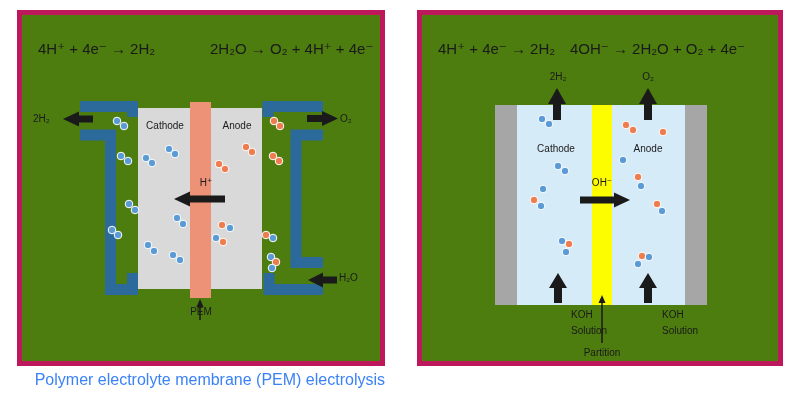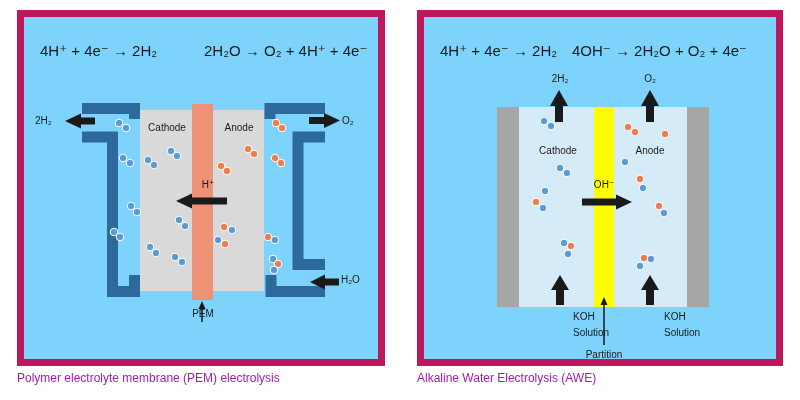--- a/index.html
+++ b/index.html
@@ -1,26 +1,26 @@
 <!DOCTYPE html>
 <html><head>
 <meta charset="utf-8">
 <style>
   html,body{margin:0;padding:0;background:#ffffff;}
   #screen{position:relative;width:800px;height:400px;background:#ffffff;overflow:hidden;
           font-family:"Liberation Sans","DejaVu Sans",sans-serif;color:#1a1a1a;}
-  .panel{position:absolute;top:10px;height:356px;border:7px solid #be185d;background:#7dd3fc;box-sizing:border-box;}
+  .panel{position:absolute;top:10px;height:356px;border:5px solid #be185d;background:#4d7c0f;box-sizing:border-box;}
   #panel-left{left:17px;width:368px;}
   #panel-right{left:417px;width:366px;}
   .panel svg{position:absolute;left:0;top:0;}
   .eq{position:absolute;font-size:15px;white-space:nowrap;}
   .lbl{position:absolute;font-size:10px;white-space:nowrap;line-height:16px;}
   .ctr{transform:translateX(-50%);}
   .multiline{white-space:pre-line;margin-left:44px;}
-  .caption{position:absolute;top:371px;font-size:12px;text-align:left;color:#a21caf;}
+  .caption{position:absolute;top:371px;font-size:16px;text-align:right;color:#3b82f6;}
   #caption-left{left:17px;width:368px;}
   #caption-right{left:417px;width:366px;}
 </style>
 </head>
 <body>
 
 <div id="screen">
 
   <div class="panel" id="panel-left">
     <svg width="366" height="354" viewBox="0 0 366 354">
@@ -88,21 +88,21 @@
         <line x1="203" y1="184" x2="167" y2="184" stroke-width="7" stroke="#1A1A1A"></line>
         <polygon points="152,184 168,176.5 168,191.5" fill="#1A1A1A"></polygon>
       </g>
       <g>
         <line x1="178" y1="305" x2="178" y2="291" stroke-width="1.5" stroke="#1A1A1A"></line>
         <polygon points="178,284 174.5,292 181.5,292" fill="#1A1A1A"></polygon>
       </g>
     </svg>
 
     <span class="eq" style="left:16px;top:25px">4H⁺ + 4e⁻ → 2H₂</span>
-    <span class="eq" style="left:180px;top:25px">2H₂O → O₂ + 4H⁺ + 4e⁻</span>
+    <span class="eq" style="left:188px;top:25px">2H₂O → O₂ + 4H⁺ + 4e⁻</span>
     <span class="lbl" style="left:11px;top:96px">2H₂</span>
     <span class="lbl" style="left:318px;top:96px">O₂</span>
     <span class="lbl ctr" style="left:143px;top:103px">Cathode</span>
     <span class="lbl ctr" style="left:215px;top:103px">Anode</span>
     <span class="lbl ctr" style="left:184px;top:160px">H⁺</span>
     <span class="lbl" style="left:317px;top:255px">H₂O</span>
     <span class="lbl ctr" style="left:179px;top:289px">PEM</span>
   </div>
 
   <div class="panel" id="panel-right">
@@ -171,15 +171,14 @@
     <span class="lbl ctr" style="left:226px;top:126px">Anode</span>
     <span class="lbl ctr" style="left:180px;top:160px">OH⁻</span>
     <span class="lbl multiline" style="left:105px;top:292px">KOH
 Solution</span>
     <span class="lbl multiline" style="left:196px;top:292px">KOH
 Solution</span>
     <span class="lbl ctr" style="left:180px;top:330px">Partition</span>
   </div>
 
   <div class="caption" id="caption-left">Polymer electrolyte membrane (PEM) electrolysis</div>
-  <div class="caption" id="caption-right">Alkaline Water Electrolysis (AWE)</div>
 
 </div>
 
 </body></html>

